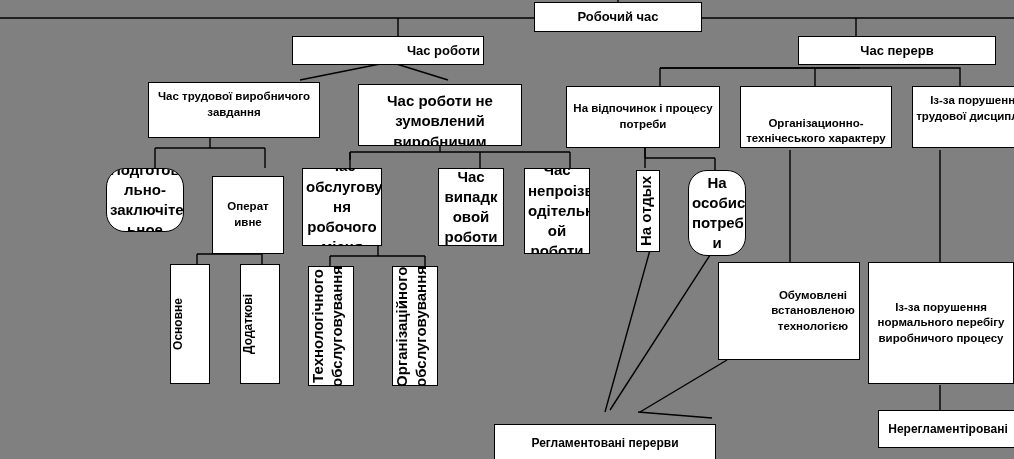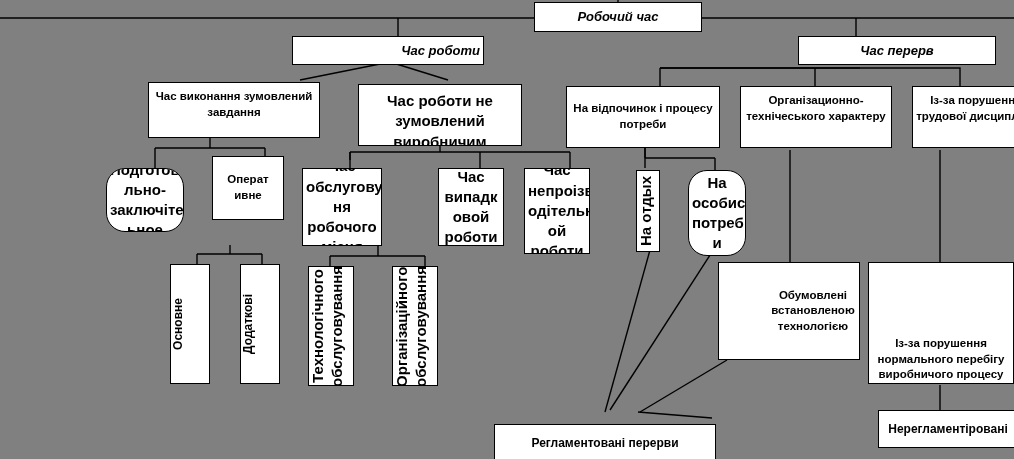--- a/index.html
+++ b/index.html
@@ -51,21 +51,21 @@
     justify-content: center;
   }
   .vert .txt {
     writing-mode: vertical-rl;
     transform: rotate(180deg);
     white-space: normal;
     padding: 3px 0;
     line-height: 1.25;
     text-align: center;
   }
-  .s13 { font-size: 13px; font-style: italic; }
+  .s13 { font-size: 13px; }
   .s12 { font-size: 12px; }
   .s11 { font-size: 11.5px; }
   .s10 { font-size: 15px; }
   .top-align { align-items: flex-start; padding-top: 6px; }
 </style>
 </head>
 <body>
 
 <div id="canvas">
 
@@ -133,44 +133,44 @@
 
   <div class="node s13" style="left:292px; top:36px; width:192px; height:29px;text-align:right;">
     <span class="txt">Час роботи</span>
   </div>
 
   <div class="node s13" style="left:798px; top:36px; width:198px; height:29px;">
     <span class="txt">Час перерв</span>
   </div>
 
   <div class="node s11 top-align" style="left:148px; top:82px; width:172px; height:56px;">
-    <span class="txt">Час виконання зумовлений  завдання</span>
+    <span class="txt">Час трудової виробничого  завдання</span>
   </div>
 
   <div class="node s10 top-align" style="left:358px; top:84px; width:164px; height:62px;">
     <span class="txt">Час роботи не зумовлений виробничим  завданням</span>
   </div>
 
   <div class="node s11" style="left:566px; top:86px; width:154px; height:62px;">
     <span class="txt">На відпочинок і процесу потреби</span>
   </div>
 
-  <div class="node s11 top-align" style="left:740px; top:86px; width:152px; height:62px;">
+  <div class="node s11 top-align" style="left:740px; top:86px; width:152px; height:62px;align-items:flex-end;">
     <span class="txt">Організационно-технічеського характеру</span>
   </div>
 
   <div class="node s11 top-align" style="left:912px; top:86px; width:128px; height:62px;">
     <span class="txt">Із-за порушення трудової дисципліни</span>
   </div>
 
   <div class="node s10" style="left:106px; top:168px; width:78px; height:64px;border-radius:19px;">
     <span class="txt">Подготовіте льно-заключітель ьное</span>
   </div>
 
-  <div class="node s11" style="left:212px; top:156px; width:72px; height:64px;">
+  <div class="node s11" style="left:212px; top:176px; width:72px; height:78px;">
     <span class="txt">Операт ивне</span>
   </div>
 
   <div class="node s10" style="left:302px; top:168px; width:80px; height:78px;">
     <span class="txt">Час обслуговуван ня робочого місця</span>
   </div>
 
   <div class="node s10" style="left:438px; top:168px; width:66px; height:78px;">
     <span class="txt">Час випадк овой роботи</span>
   </div>
@@ -200,21 +200,21 @@
   </div>
 
   <div class="node vert s10" style="left:392px; top:266px; width:46px; height:120px;">
     <span class="txt">Організаційного обслуговування</span>
   </div>
 
   <div class="node s11" style="left:718px; top:262px; width:142px; height:98px;padding-left:48px;">
     <span class="txt">Обумовлені встановленою технологією</span>
   </div>
 
-  <div class="node s11" style="left:868px; top:262px; width:146px; height:122px;align-items:flex-end;">
+  <div class="node s11" style="left:868px; top:262px; width:146px; height:122px;">
     <span class="txt">Із-за порушення нормального перебігу виробничого процесу</span>
   </div>
 
   <div class="node s12" style="left:494px; top:412px; width:222px; height:38px;margin-top:12px;">
     <span class="txt">Регламентовані перерви</span>
   </div>
 
   <div class="node s12" style="left:878px; top:410px; width:140px; height:38px;">
     <span class="txt">Нерегламентіровані</span>
   </div>

